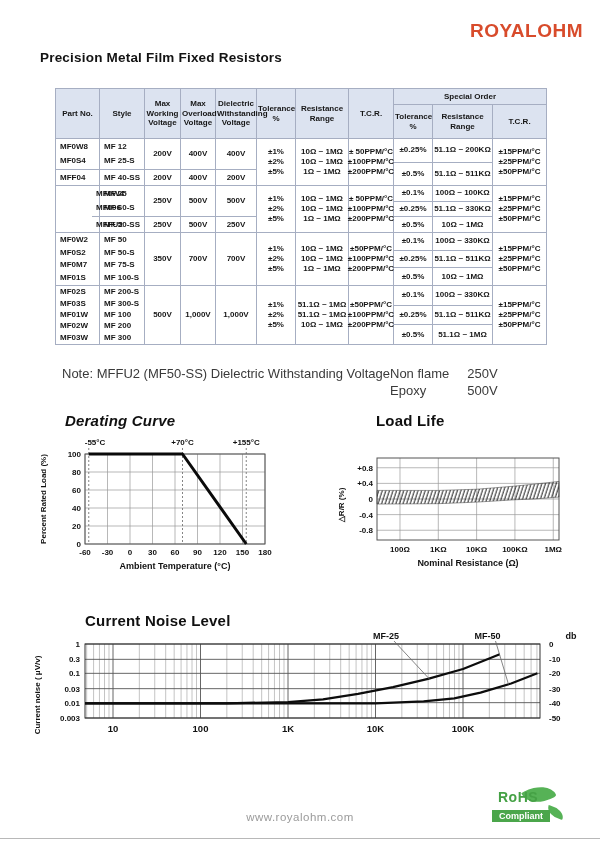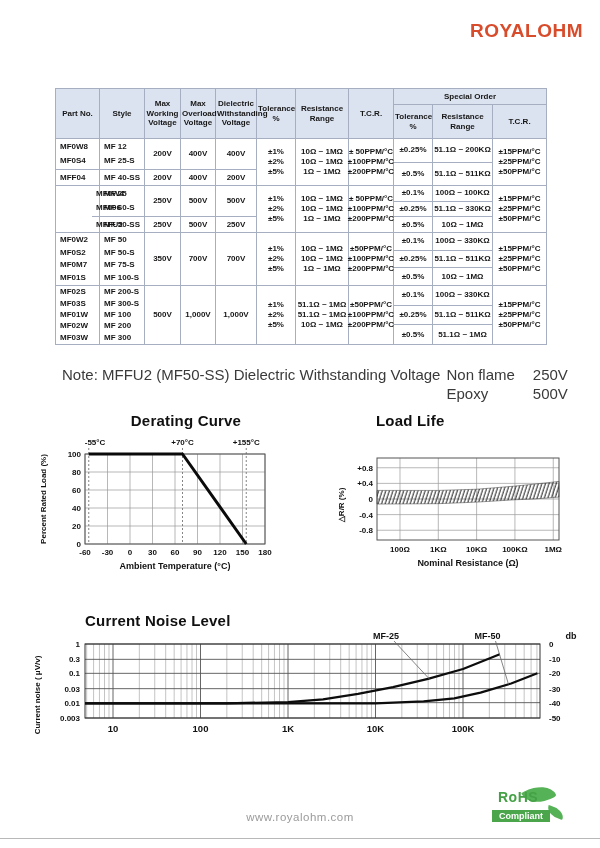--- a/index.html
+++ b/index.html
@@ -15,21 +15,21 @@
   table.spec th, table.spec td{border:1px solid var(--bd);}
   table.spec th{background:#dce3f0;padding:1px 1px;font-weight:bold;line-height:9.5px;}
   table.spec td{padding:0;vertical-align:middle;}
   .stack{display:flex;flex-direction:column;box-sizing:border-box;width:100%;}
   .sub{display:flex;flex-direction:column;justify-content:center;align-items:center;box-sizing:border-box;min-height:0;}
   .sub + .sub{border-top:1px solid var(--bd);}
   .stack.left .sub{align-items:flex-start;padding-left:4px;}
   .sub.spread{justify-content:space-evenly;}
   .ln{line-height:10px;white-space:nowrap;}
 
-  .note{position:absolute;top:366px;left:62px;font-size:15px;color:#3a3a3a;display:flex;gap:6px;}
+  .note{position:absolute;top:366px;left:62px;font-size:13px;color:#3a3a3a;display:flex;}
   .note .kv{display:grid;grid-template-columns:auto auto;column-gap:18px;row-gap:2px;}
 
   .chart-block{position:absolute;}
   .chart-title{font-size:15px;font-weight:bold;color:#101010;letter-spacing:.2px;height:18px;}
   .foot-note{font-size:9px;font-weight:bold;color:#222;text-align:right;padding-right:18px;margin-top:2px;}
 
   .footer-url{position:absolute;top:811px;left:0;width:600px;text-align:center;color:#9b9b9b;font-size:11.5px;letter-spacing:.5px;}
   .footer-line{position:absolute;top:838px;left:0;width:600px;border-top:1px solid #b8b8b8;}
 
   .rohs{position:absolute;top:789px;left:492px;width:70px;height:50px;}
@@ -39,20 +39,21 @@
   .rohs .word{position:relative;font-size:14px;font-weight:bold;color:#45a145;letter-spacing:.5px;margin-left:6px;}
   .rohs .pill{position:relative;background:#4ba64b;color:#fff;font-size:9px;font-weight:bold;
     border-radius:0;padding:1px 7px;display:inline-block;margin-top:1px;}
 </style>
 </head>
 <body>
 
 <div class="page">
 
   <div class="logo">ROYALOHM</div>
+  <div class="doc-title">Precision Metal Film Fixed Resistors</div>
 
   <table class="spec">
     <colgroup>
       <col style="width:44px">
         <col style="width:45px">
         <col style="width:36px">
         <col style="width:35px">
       <col style="width:41px">
         <col style="width:39px">
         <col style="width:53px">
@@ -525,21 +526,21 @@
     <span>Note: MFFU2 (MF50-SS) Dielectric Withstanding Voltage</span>
     <span class="kv">
       <span>Non flame</span>
       <span>250V</span>
       <span>Epoxy</span>
       <span>500V</span>
     </span>
   </div>
 
   <div class="chart-block" style="top:412px;left:35px;width:272px;">
-    <div class="chart-title" style="text-align:center;padding-left:30px;">Derating Curve</div>
+    <div class="chart-title" style="text-align:left;padding-left:30px;font-style:italic;">Derating Curve</div>
     <svg id="svg-derating" width="272" height="148">
         <line x1="50" y1="24" x2="50" y2="114" stroke="#999" stroke-width="0.7"></line>
         <line x1="72.5" y1="24" x2="72.5" y2="114" stroke="#999" stroke-width="0.7"></line>
         <line x1="95" y1="24" x2="95" y2="114" stroke="#999" stroke-width="0.7"></line>
         <line x1="117.5" y1="24" x2="117.5" y2="114" stroke="#999" stroke-width="0.7"></line>
         <line x1="140" y1="24" x2="140" y2="114" stroke="#999" stroke-width="0.7"></line>
         <line x1="162.5" y1="24" x2="162.5" y2="114" stroke="#999" stroke-width="0.7"></line>
         <line x1="185" y1="24" x2="185" y2="114" stroke="#999" stroke-width="0.7"></line>
         <line x1="207.5" y1="24" x2="207.5" y2="114" stroke="#999" stroke-width="0.7"></line>
         <line x1="230" y1="24" x2="230" y2="114" stroke="#999" stroke-width="0.7"></line>

